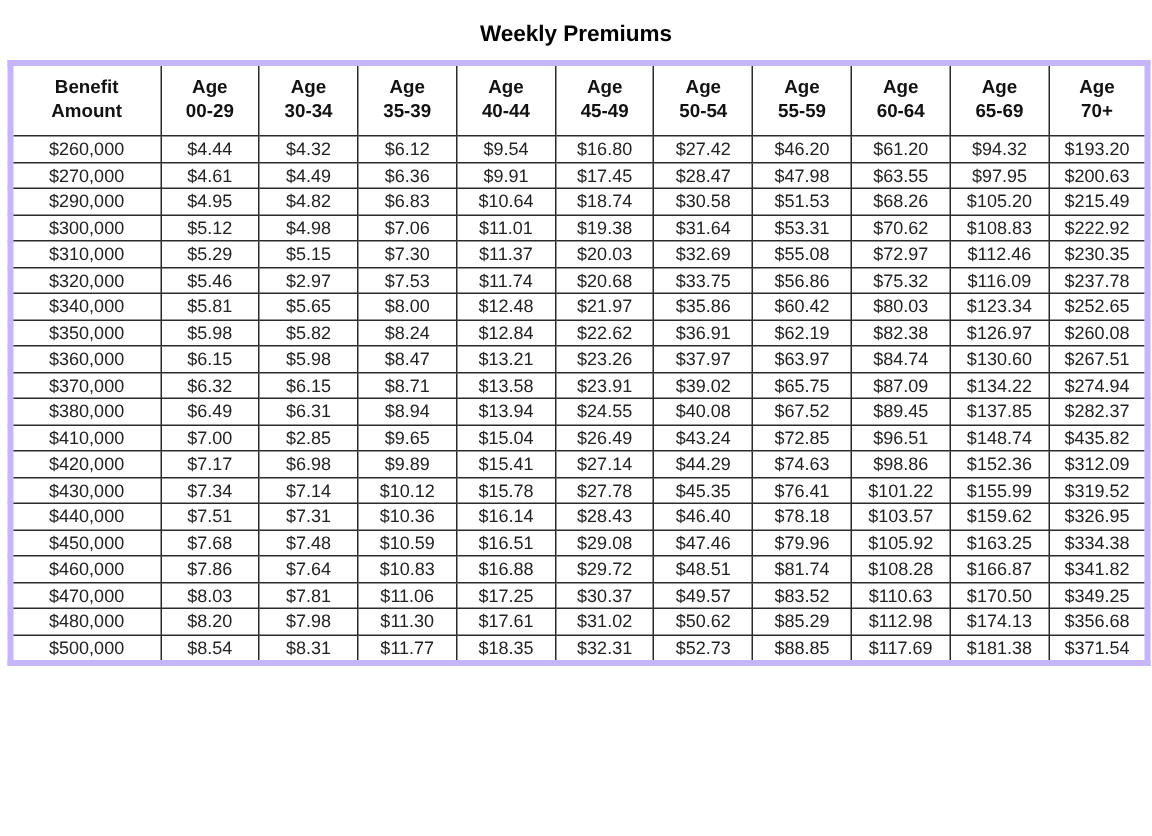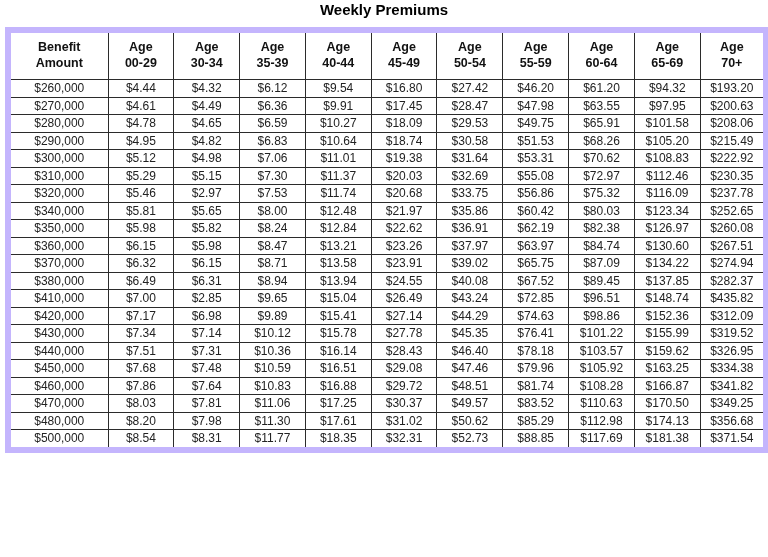--- a/index.html
+++ b/index.html
@@ -13,41 +13,41 @@
     width: 768px;
     height: 557px;
     background: #ffffff;
     box-sizing: border-box;
     overflow: hidden;
   }
   .title {
     text-align: center;
     font-weight: bold;
     font-size: 15px;
-    padding-top: 1px;
+    padding-top: 14px;
     padding-bottom: 9px;
     color: #000000;
   }
   table.premiums {
     border-collapse: collapse;
     table-layout: fixed;
     width: 758px;
     margin-left: 5px;
     background: #ffffff;
   }
   table.premiums th,
   table.premiums td {
     border: 1px solid #2b2b2b;
     text-align: center;
     vertical-align: middle;
     padding: 0;
     overflow: hidden;
   }
   table.premiums {
-    border: 6px solid #c4b5fd;
+    border: 4px solid #c4b5fd;
   }
   table.premiums thead th {
     height: 46px;
     font-size: 12.5px;
     font-weight: bold;
     white-space: pre-line;
     line-height: 1.25;
     color: #111111;
   }
   table.premiums tbody td {
@@ -126,33 +126,20 @@
           <td>$6.36</td>
           <td>$9.91</td>
           <td>$17.45</td>
           <td>$28.47</td>
           <td>$47.98</td>
           <td>$63.55</td>
           <td>$97.95</td>
           <td>$200.63</td>
         </tr>
         <tr>
-          <td>$280,000</td>
-          <td>$4.78</td>
-          <td>$4.65</td>
-          <td>$6.59</td>
-          <td>$10.27</td>
-          <td>$18.09</td>
-          <td>$29.53</td>
-          <td>$49.75</td>
-          <td>$65.91</td>
-          <td>$101.58</td>
-          <td>$208.06</td>
-        </tr>
-        <tr>
           <td>$290,000</td>
           <td>$4.95</td>
           <td>$4.82</td>
           <td>$6.83</td>
           <td>$10.64</td>
           <td>$18.74</td>
           <td>$30.58</td>
           <td>$51.53</td>
           <td>$68.26</td>
           <td>$105.20</td>

